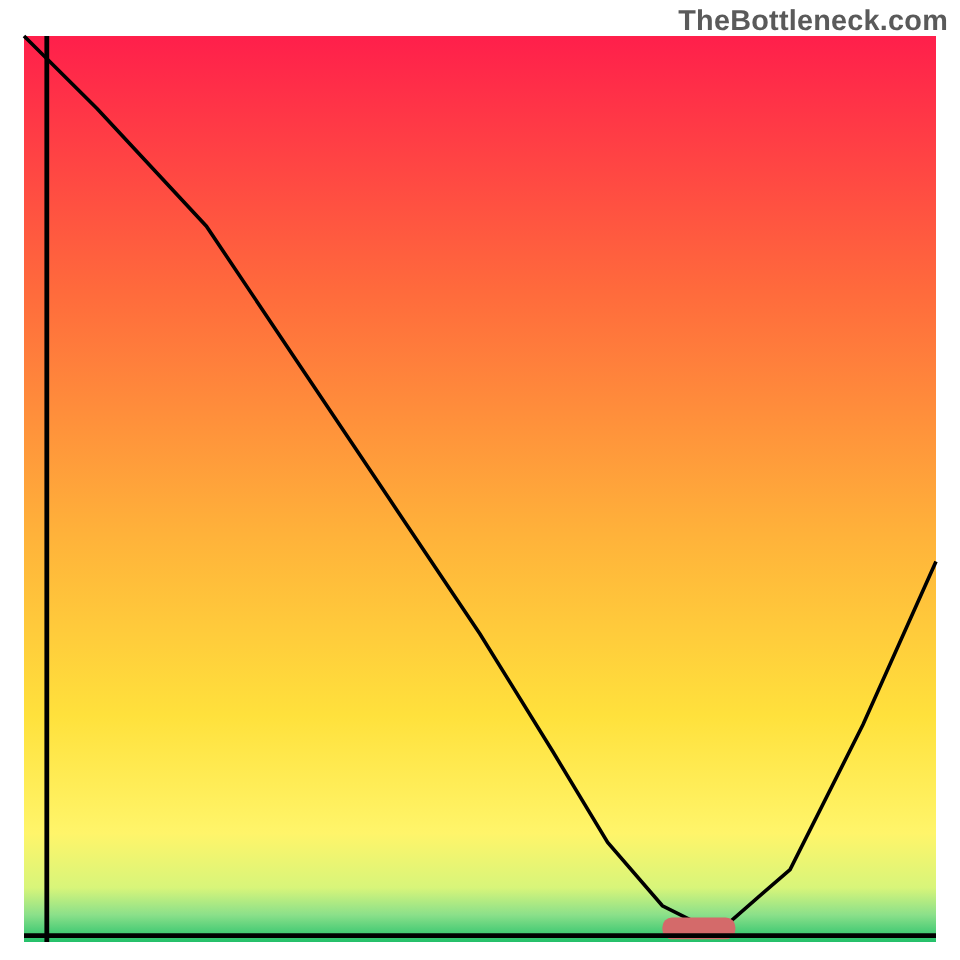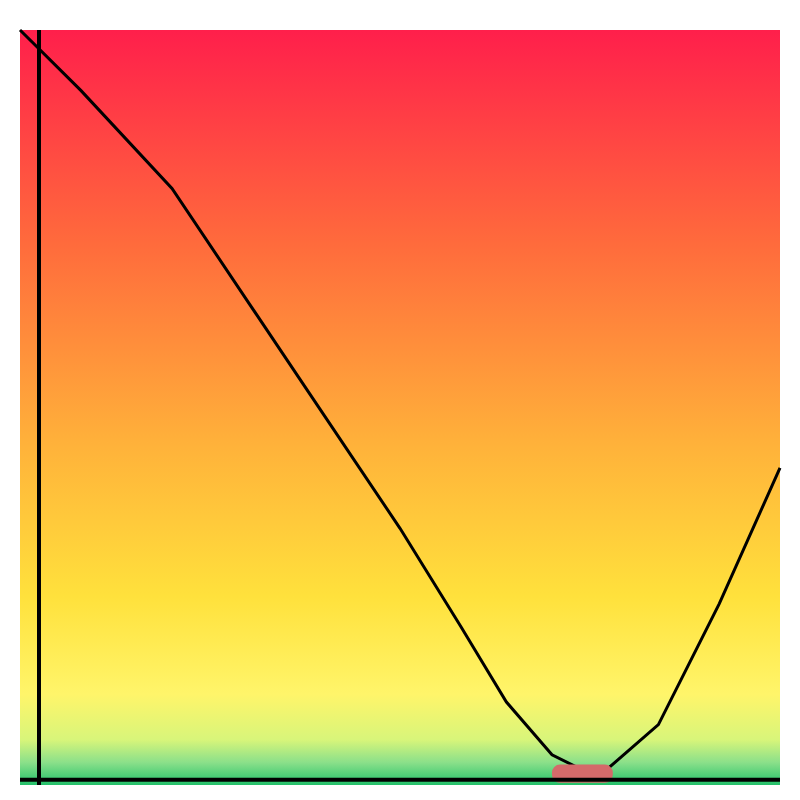--- a/index.html
+++ b/index.html
@@ -29,20 +29,21 @@
   svg.plot {
     position: absolute;
     left: 0;
     top: 0;
   }
 </style>
 </head>
 <body>
 
 <div class="frame">
+  <div class="watermark">TheBottleneck.com</div>
 
   <svg class="plot" width="800" height="800" viewBox="0 0 800 800">
     <defs>
       <linearGradient id="bg-grad" x1="0" y1="0" x2="0" y2="1">
           <stop offset="0%" stop-color="#ff1f4b"></stop>
           <stop offset="28%" stop-color="#ff6a3c"></stop>
           <stop offset="55%" stop-color="#ffb23a"></stop>
           <stop offset="75%" stop-color="#ffe13c"></stop>
           <stop offset="88%" stop-color="#fff56a"></stop>
           <stop offset="94%" stop-color="#d8f57a"></stop>

